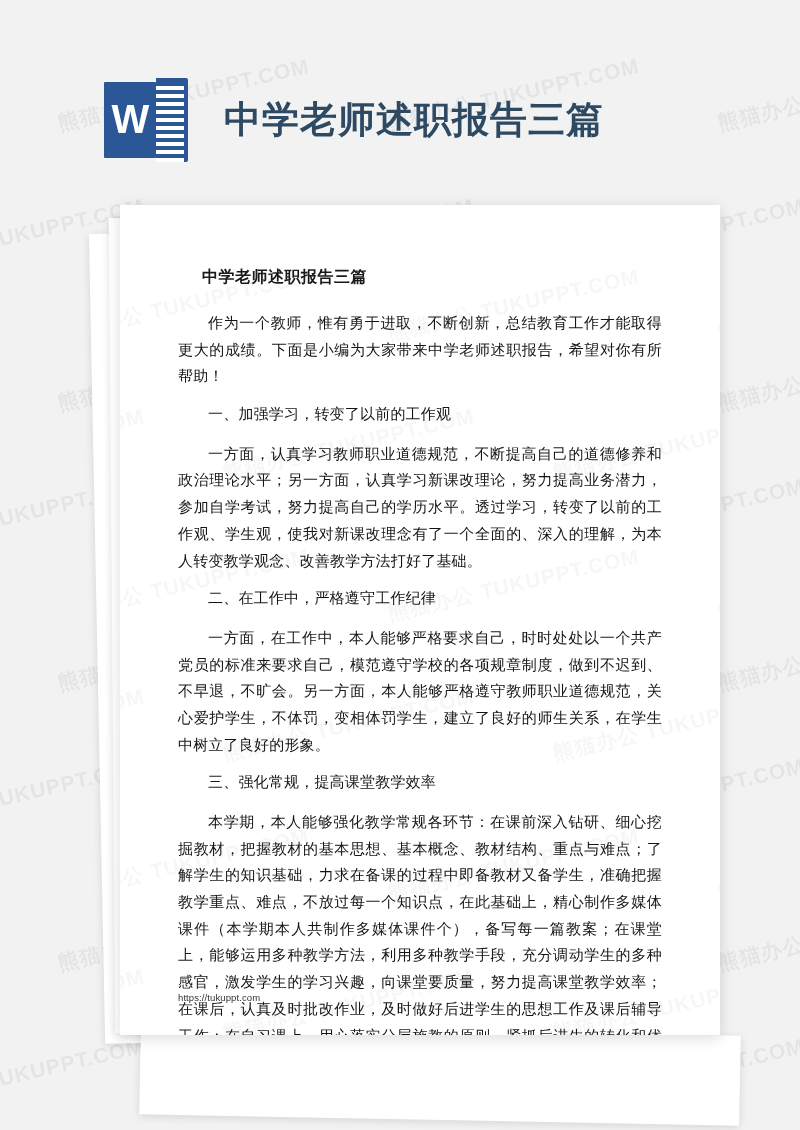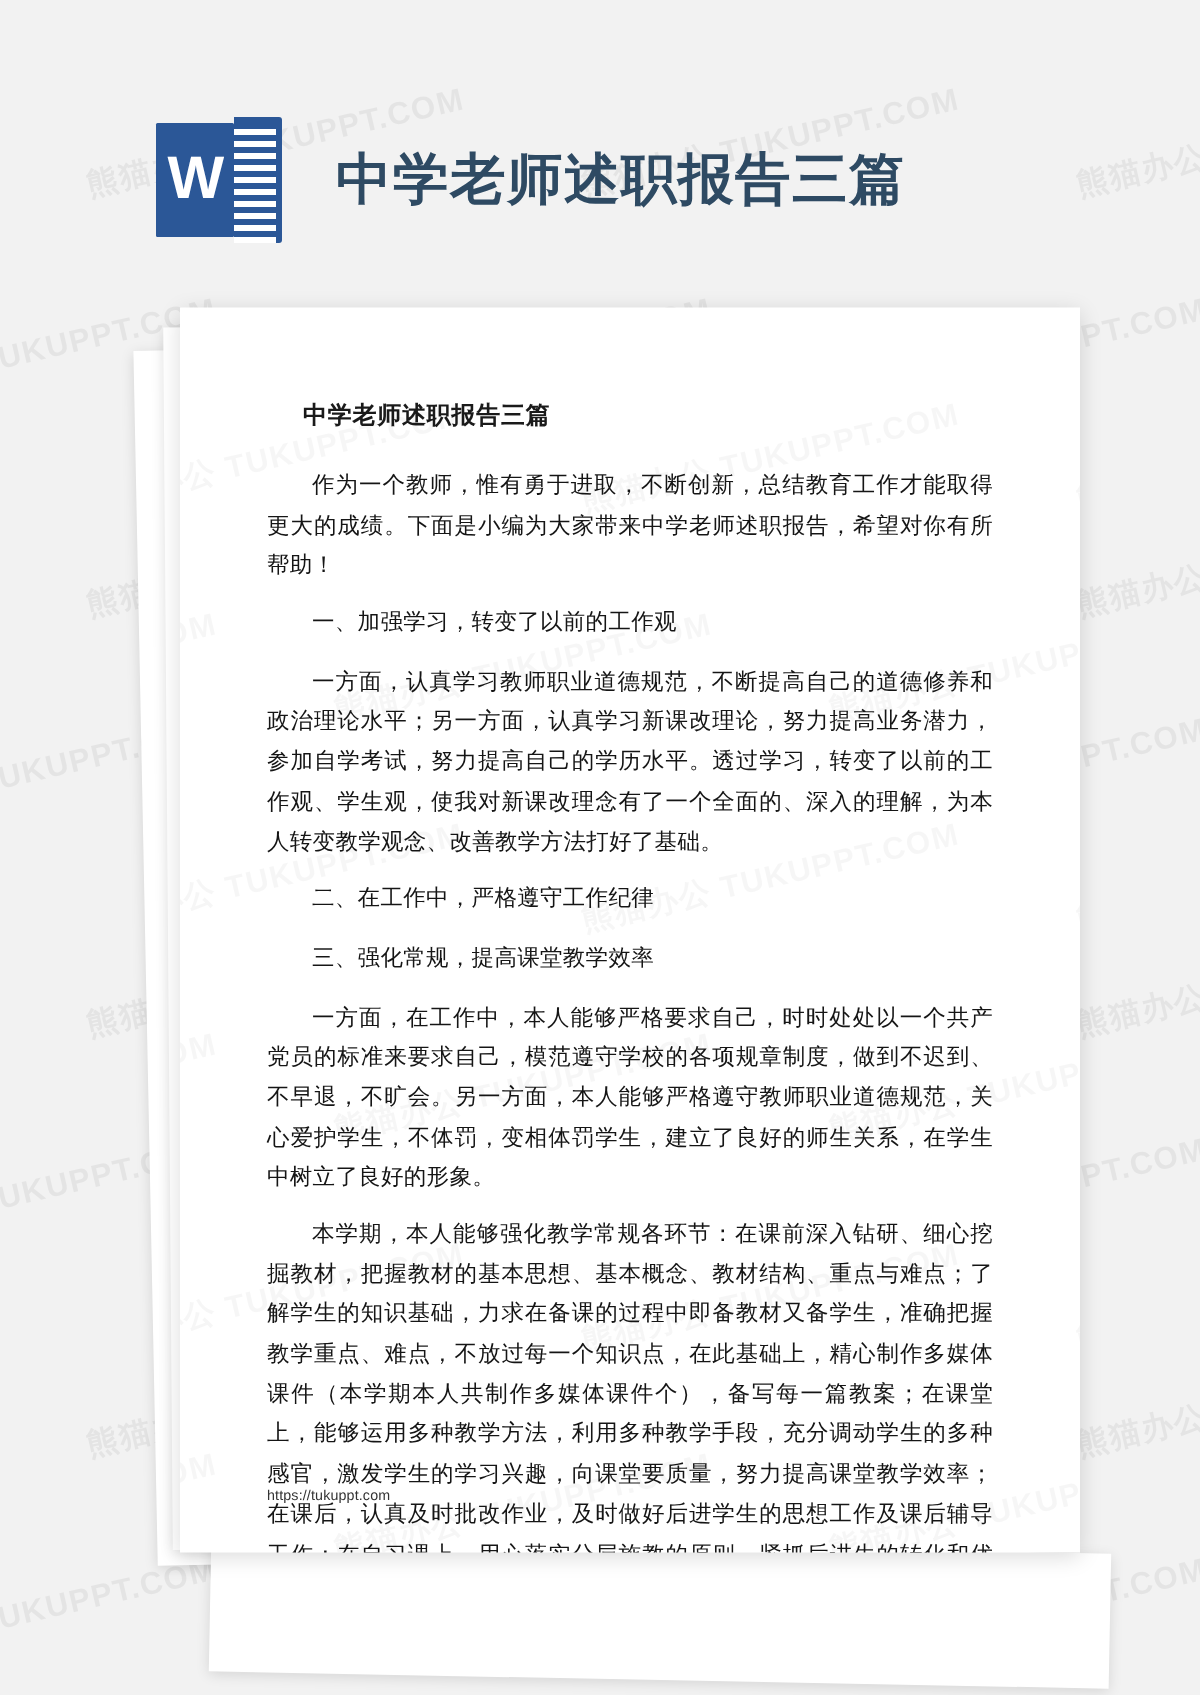--- a/index.html
+++ b/index.html
@@ -259,22 +259,22 @@
 
 <div class="page">
   <div class="page-inner">
 
     <div class="doc-title">中学老师述职报告三篇</div>
 
     <p class="para">作为一个教师，惟有勇于进取，不断创新，总结教育工作才能取得更大的成绩。下面是小编为大家带来中学老师述职报告，希望对你有所帮助！</p>
     <p class="para heading-line">一、加强学习，转变了以前的工作观</p>
     <p class="para">一方面，认真学习教师职业道德规范，不断提高自己的道德修养和政治理论水平；另一方面，认真学习新课改理论，努力提高业务潜力，参加自学考试，努力提高自己的学历水平。透过学习，转变了以前的工作观、学生观，使我对新课改理念有了一个全面的、深入的理解，为本人转变教学观念、改善教学方法打好了基础。</p>
     <p class="para heading-line">二、在工作中，严格遵守工作纪律</p>
+    <p class="para">一方面，在工作中，本人能够严格要求自己，时时处处以一个共产党员的标准来要求自己，模范遵守学校的各项规章制度，做到不迟到、不早退，不旷会。另一方面，本人能够严格遵守教师职业道德规范，关心爱护学生，不体罚，变相体罚学生，建立了良好的师生关系，在学生中树立了良好的形象。</p>
     <p class="para heading-line">三、强化常规，提高课堂教学效率</p>
-    <p class="para">一方面，在工作中，本人能够严格要求自己，时时处处以一个共产党员的标准来要求自己，模范遵守学校的各项规章制度，做到不迟到、不早退，不旷会。另一方面，本人能够严格遵守教师职业道德规范，关心爱护学生，不体罚，变相体罚学生，建立了良好的师生关系，在学生中树立了良好的形象。</p>
     <p class="para">本学期，本人能够强化教学常规各环节：在课前深入钻研、细心挖掘教材，把握教材的基本思想、基本概念、教材结构、重点与难点；了解学生的知识基础，力求在备课的过程中即备教材又备学生，准确把握教学重点、难点，不放过每一个知识点，在此基础上，精心制作多媒体课件（本学期本人共制作多媒体课件个），备写每一篇教案；在课堂上，能够运用多种教学方法，利用多种教学手段，充分调动学生的多种感官，激发学生的学习兴趣，向课堂要质量，努力提高课堂教学效率；在课后，认真及时批改作业，及时做好后进学生的思想工作及课后辅导工作；在自习课上，用心落实分层施教的原则，紧抓后进生的转化和优生的培养；同时，进行阶段性检测，及时了解学情，以便对症下药，调整教学策略。认真参加教研活动，用心参与听课、评课，虚心向同行学习，博采众长，提高教学水平。一学期来，本人共听课节，完成了学校规定的听课任务。</p>
     <p class="para heading-line">四、重点与难点，努力提高教研水平</p>
 
     <div class="page-url">https://tukuppt.com</div>
   </div>
   <div class="page-wm" id="page-wm">
       <div class="wm" style="left: -230px; top: -25px;">熊猫办公 TUKUPPT.COM</div>
       <div class="wm" style="left: 100px; top: -25px;">熊猫办公 TUKUPPT.COM</div>
       <div class="wm" style="left: 430px; top: -25px;">熊猫办公 TUKUPPT.COM</div>
       <div class="wm" style="left: -65px; top: 115px;">熊猫办公 TUKUPPT.COM</div>

